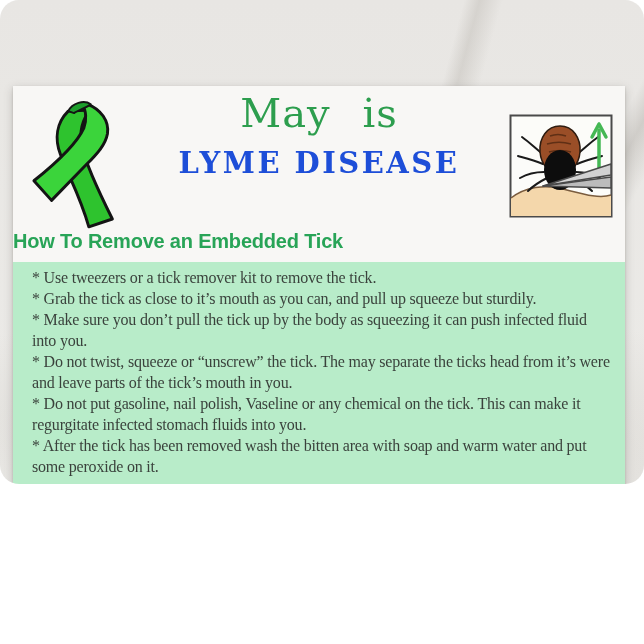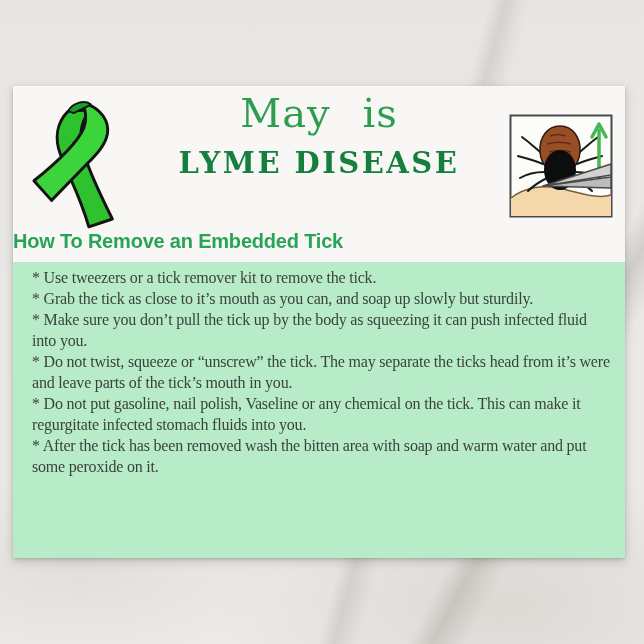--- a/index.html
+++ b/index.html
@@ -1,41 +1,42 @@
 <!DOCTYPE html>
 <html><head>
 <meta charset="utf-8">
 <style>
   html,body{margin:0;padding:0;}
   .stage{
-    position:relative;width:644px;height:644px;overflow:hidden;
+    position:relative;width:644px;height:484px;overflow:hidden;
     font-family:"Liberation Sans",sans-serif;
     background:
       linear-gradient(105deg, transparent 60%, rgba(165,160,152,.28) 62%, transparent 65%),
       linear-gradient(118deg, transparent 76%, rgba(150,145,138,.30) 78.5%, transparent 82%),
       radial-gradient(ellipse 420px 200px at 78% 94%, rgba(190,184,176,.35), transparent 70%),
       radial-gradient(ellipse 300px 140px at 12% 88%, rgba(200,196,190,.30), transparent 70%),
       linear-gradient(#e8e6e3, #ecebe8);
+    border-radius: 19px;
   }
   .flyer{
     position:absolute;left:13px;top:86px;width:612px;height:472px;
     background:#f8f7f5;
     box-shadow:0 3px 9px rgba(80,75,70,.28), 0 1px 2px rgba(80,75,70,.22);
   }
   .flyer-header{position:absolute;left:0;top:0;width:100%;height:176px;background:#f8f7f5;}
   .ribbon{position:absolute;left:16px;top:10px;width:102px;height:146px;}
   .month-heading{
     position:absolute;left:0;top:4px;width:100%;text-align:center;
     font-family:"DejaVu Serif",serif;font-size:40px;line-height:46px;
     color:#2d9e4e;letter-spacing:1px;word-spacing:18px;
   }
   .title-line{
     position:absolute;left:0;width:100%;text-align:center;
     font-family:"DejaVu Serif",serif;font-weight:bold;font-size:29px;line-height:34px;
-    color:#15803d;letter-spacing:2.5px;
+    color:#1d4ed8;letter-spacing:2.5px;
   }
   .title-line.l1{top:60px;}
   .title-line.l2{top:98px;}
   .subtitle{
     position:absolute;left:0;top:143px;width:100%;
     font-family:"Liberation Sans",sans-serif;font-weight:bold;font-size:20px;line-height:24px;
     color:#28a457;letter-spacing:-0.2px;
   }
   .tick-box{position:absolute;left:496px;top:28px;width:104px;height:104px;}
   .instructions{
@@ -107,21 +108,21 @@
 
         <g>
           <path d="M34 72 L102 50 L102 61 Z" fill="#d2d2d2" stroke="#4a4a4a" stroke-width="1.5" stroke-linejoin="round"></path>
           <path d="M34 72 L102 63 L102 74 Z" fill="#bcbcbc" stroke="#4a4a4a" stroke-width="1.5" stroke-linejoin="round"></path>
         </g>
       </svg>
     </div>
 
     <div class="instructions">
       <p>* Use tweezers or a tick remover kit to remove the tick.</p>
-      <p>* Grab the tick as close to it’s mouth as you can, and soap up slowly but sturdily.</p>
+      <p>* Grab the tick as close to it’s mouth as you can, and pull up squeeze but sturdily.</p>
       <p>* Make sure you don’t pull the tick up by the body as squeezing it can push infected fluid into you.</p>
       <p>* Do not twist, squeeze or “unscrew” the tick. The may separate the ticks head from it’s were and leave parts of the tick’s mouth in you.</p>
       <p>* Do not put gasoline, nail polish, Vaseline or any chemical on the tick. This can make it regurgitate infected stomach fluids into you.</p>
       <p>* After the tick has been removed wash the bitten area with soap and warm water and put some peroxide on it.</p>
     </div>
 
   </div>
 </div>
 
 </body></html>

